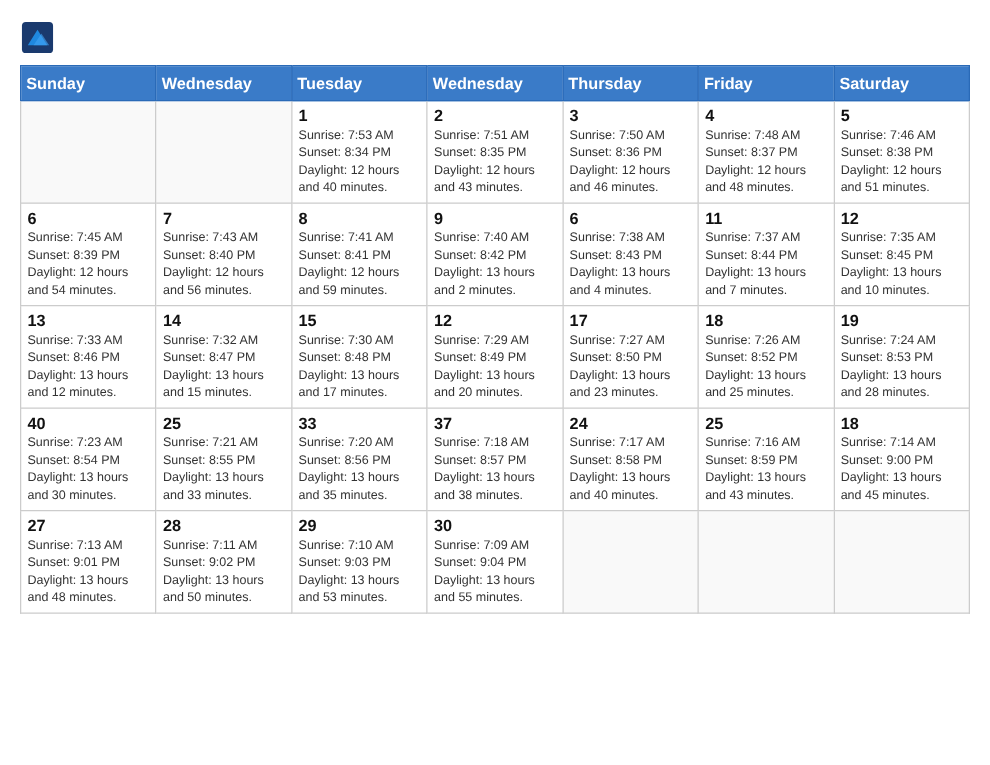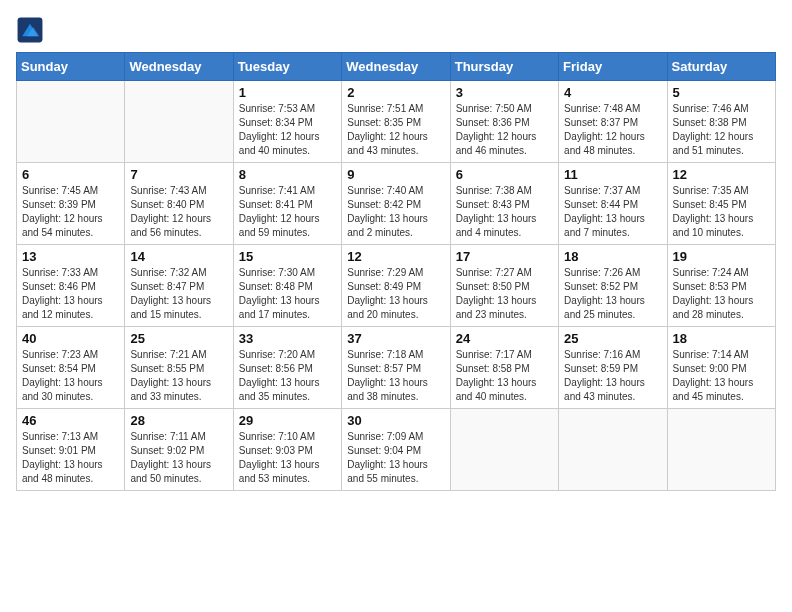--- a/index.html
+++ b/index.html
@@ -222,21 +222,21 @@
           <span class="day-num">25</span>
           <div class="cell-text">Sunrise: 7:16 AM<br>Sunset: 8:59 PM<br>Daylight: 13 hours and 43 minutes.</div>
         </td>
         <td>
           <span class="day-num">18</span>
           <div class="cell-text">Sunrise: 7:14 AM<br>Sunset: 9:00 PM<br>Daylight: 13 hours and 45 minutes.</div>
         </td>
       </tr>
       <tr>
         <td>
-          <span class="day-num">46</span>
+          <span class="day-num">27</span>
           <div class="cell-text">Sunrise: 7:13 AM<br>Sunset: 9:01 PM<br>Daylight: 13 hours and 48 minutes.</div>
         </td>
         <td>
           <span class="day-num">28</span>
           <div class="cell-text">Sunrise: 7:11 AM<br>Sunset: 9:02 PM<br>Daylight: 13 hours and 50 minutes.</div>
         </td>
         <td>
           <span class="day-num">29</span>
           <div class="cell-text">Sunrise: 7:10 AM<br>Sunset: 9:03 PM<br>Daylight: 13 hours and 53 minutes.</div>
         </td>

